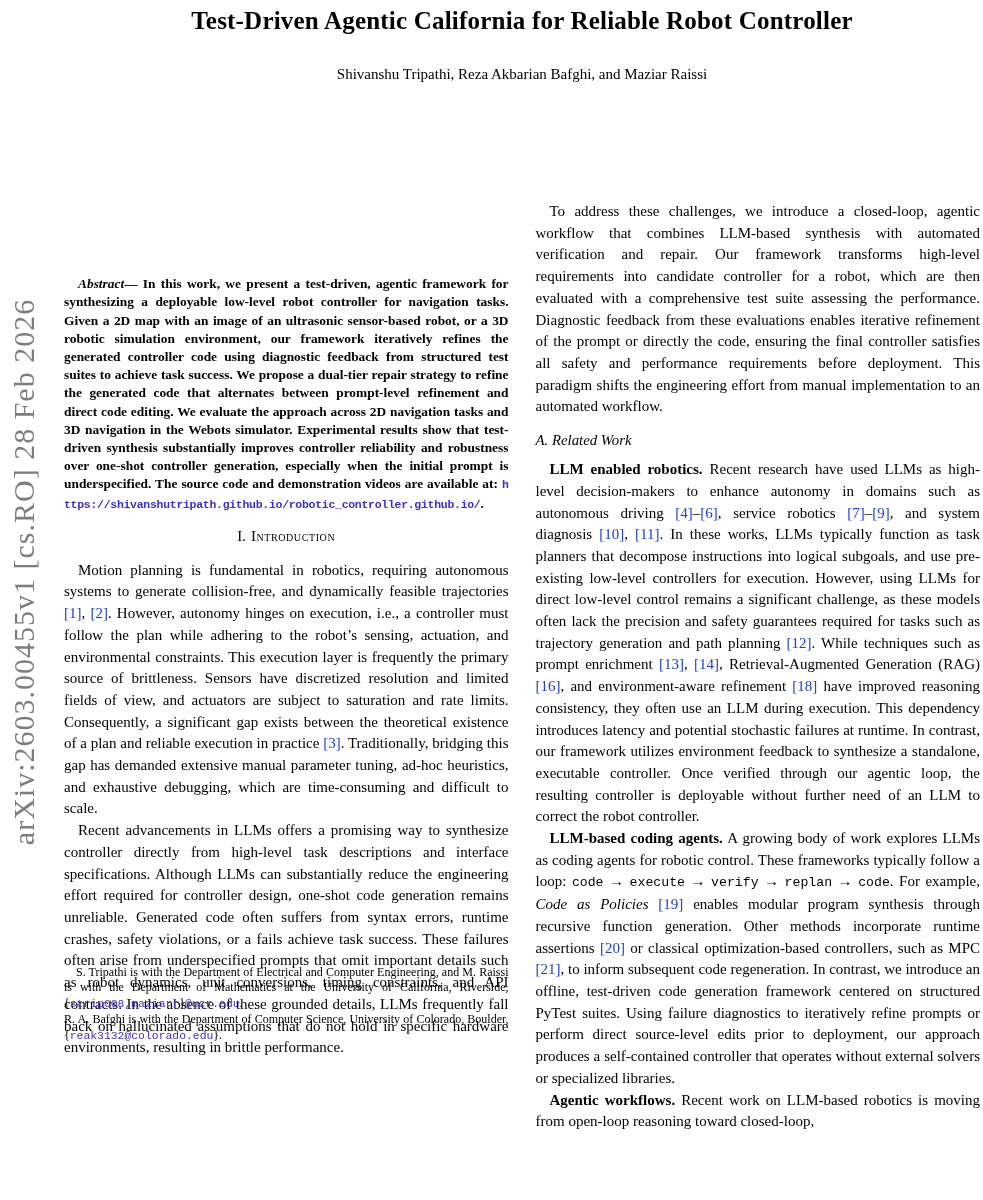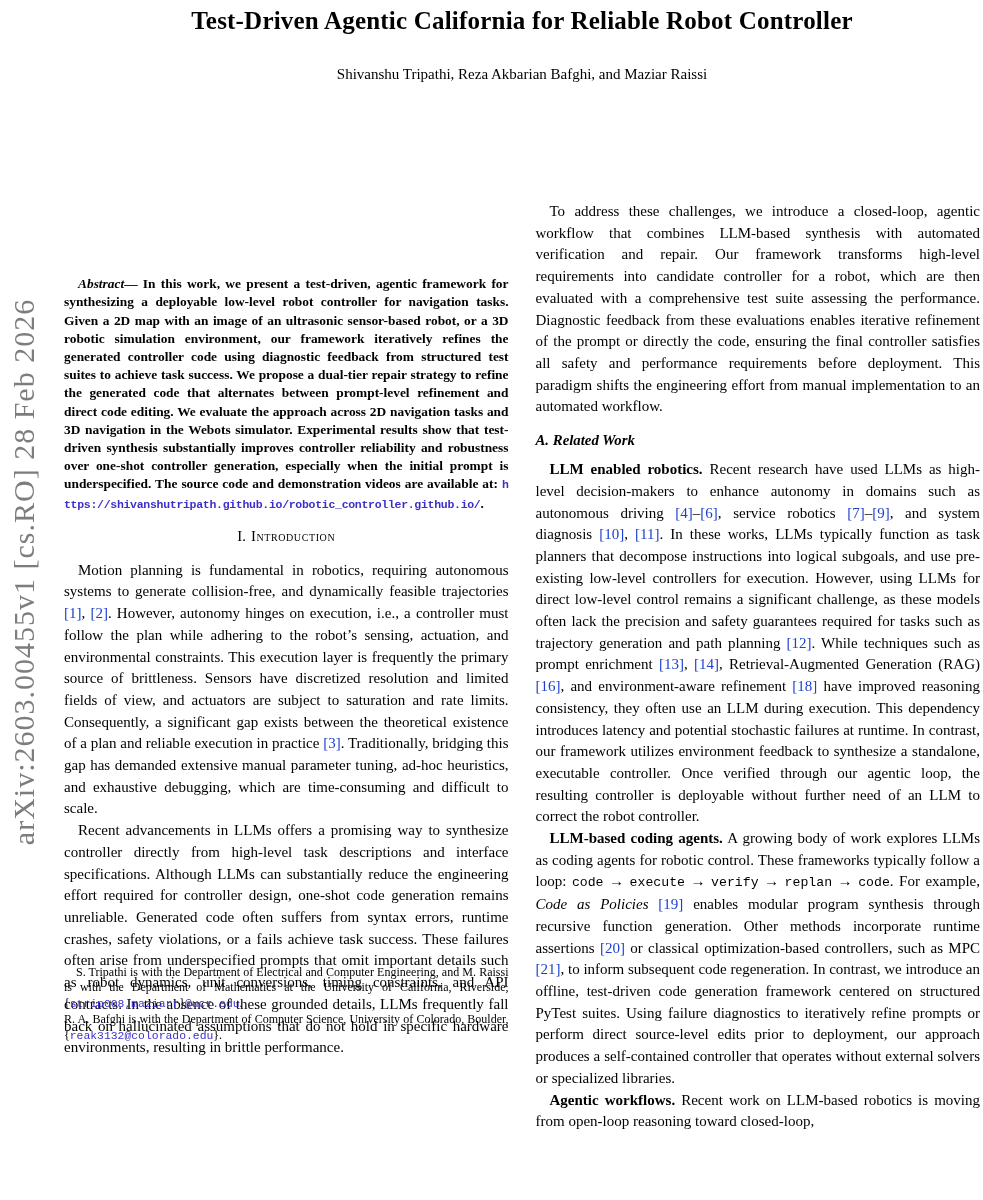--- a/index.html
+++ b/index.html
@@ -68,21 +68,21 @@
     text-align: center;
     font-size: 14.8px;
     line-height: 20px;
     margin-top: 12px;
     margin-bottom: 14px;
     text-indent: 0;
   }
   .section-number { margin-right: 5px; }
   .smallcaps { font-variant: small-caps; letter-spacing: 0.6px; }
   .subsection-heading {
-    font-weight: bold;
+    font-weight: normal;
     font-style: italic;
     font-size: 14.8px;
     line-height: 20px;
     margin-top: 12px;
     margin-bottom: 9px;
     text-align: left;
     text-indent: 0;
   }
   .footnote-block {
     position: absolute;

